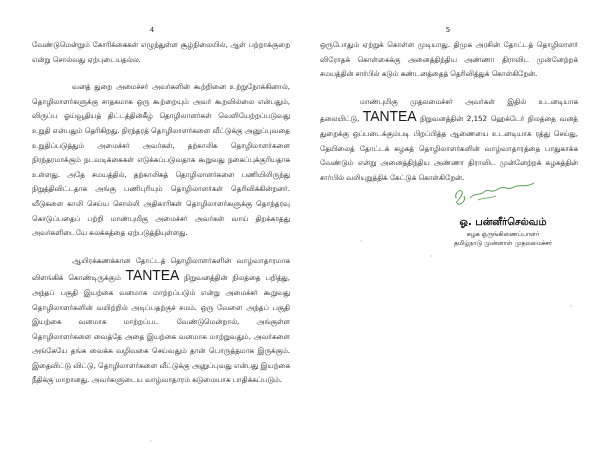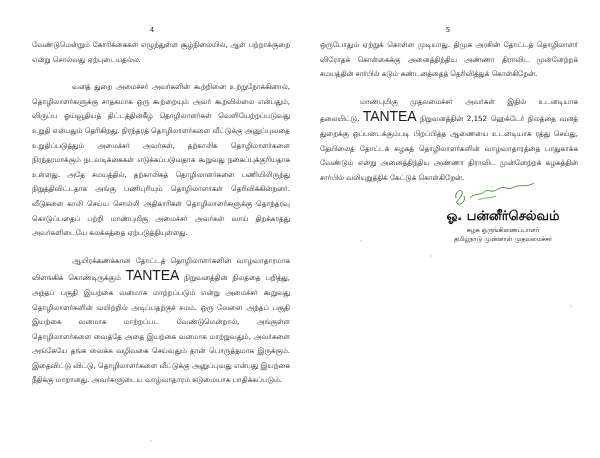--- a/index.html
+++ b/index.html
@@ -61,24 +61,24 @@
       right: 22px;
       width: 150px;
       text-align: center;
     }
     .signature-mark {
       height: 26px;
       position: relative;
     }
     .signature-mark svg { position: absolute; left: 22px; top: 0; }
     .signer-name {
-      font-size: 13px;
+      font-size: 10px;
       font-weight: bold;
       color: #111;
-      margin-top: 2px;
+      margin-top: 10px;
     }
     .signer-title {
       font-size: 6.3px;
       line-height: 9px;
       color: #222;
     }
     .speck {
       position: absolute;
       width: 2px; height: 2px;
       background: #dcdcdc;

